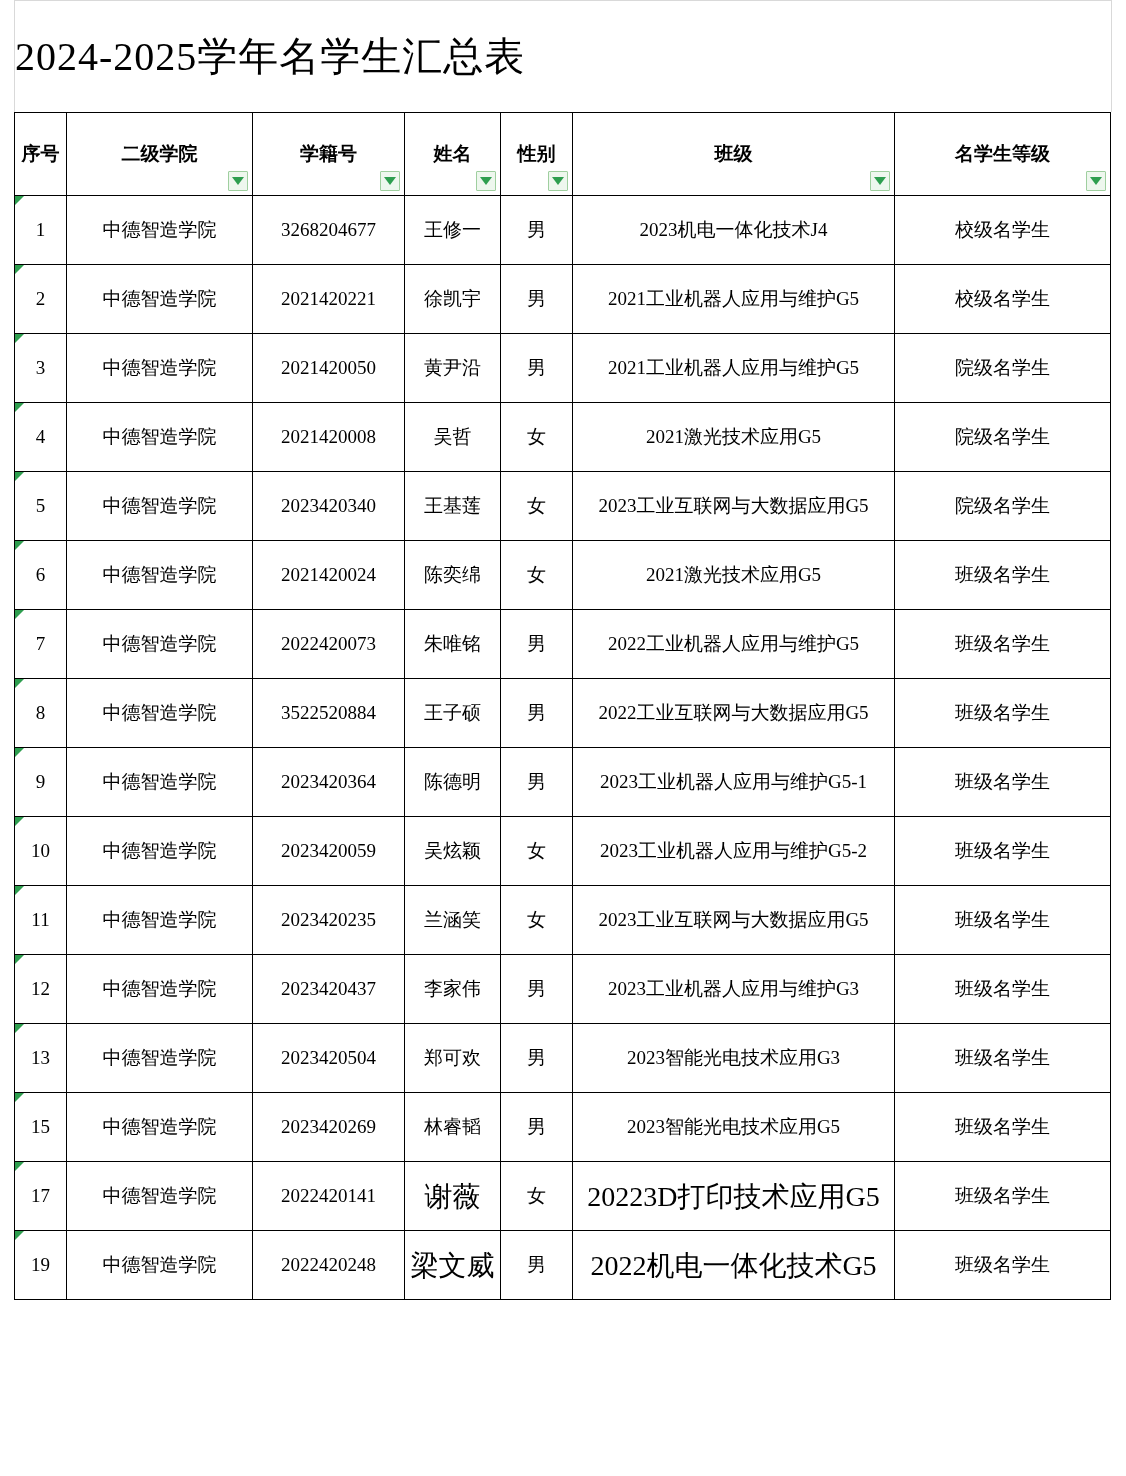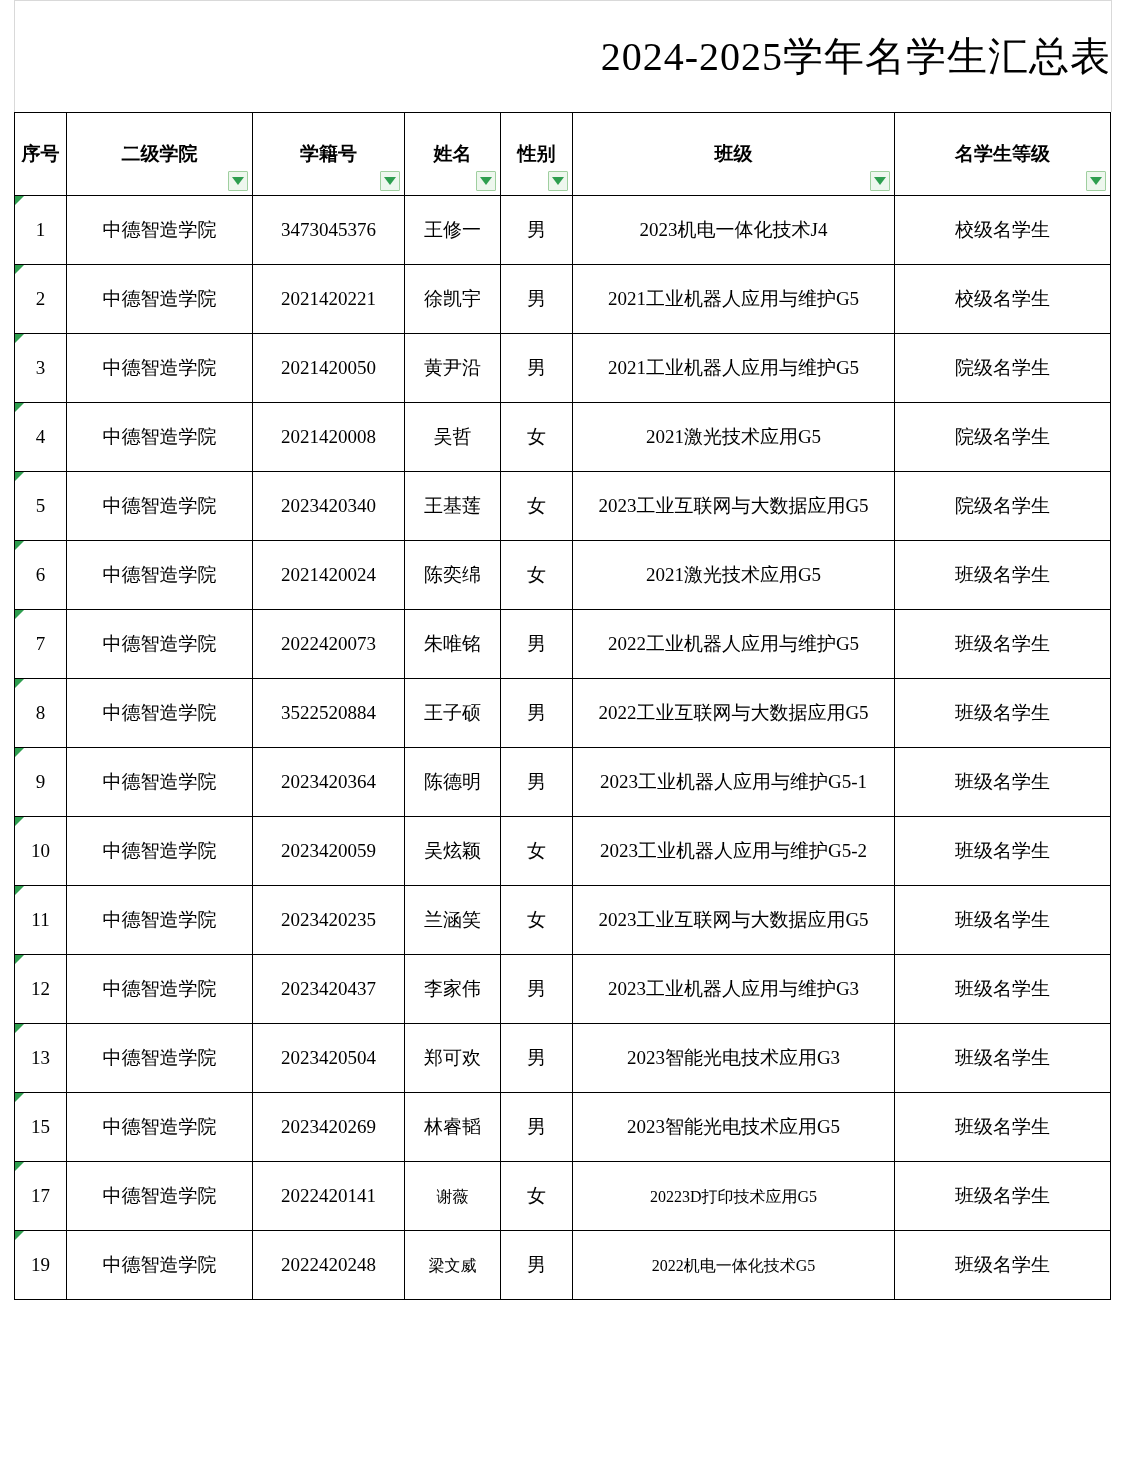--- a/index.html
+++ b/index.html
@@ -15,21 +15,21 @@
   }
   .sheet {
     width: 1126px;
     box-sizing: border-box;
     padding: 0;
   }
   .title-row {
     height: 112px;
     display: flex;
     align-items: center;
-    justify-content: flex-end;
+    justify-content: flex-start;
     border-left: 1px solid #d9d9d9;
     border-right: 1px solid #d9d9d9;
     border-top: 1px solid #d9d9d9;
     margin: 0 14px 0 14px;
     box-sizing: border-box;
   }
   .title-text {
     font-size: 40px;
     letter-spacing: 1px;
     font-weight: 400;
@@ -94,21 +94,21 @@
   .corner {
     position: absolute;
     left: 0;
     top: 0;
     width: 0;
     height: 0;
     border-top: 9px solid #2e9e4f;
     border-right: 9px solid transparent;
   }
   .big-cell {
-    font-size: 16px;
+    font-size: 28px;
   }
 </style>
 </head>
 <body>
 
 <div class="sheet">
 
   <div class="title-row">
     <div class="title-text">2024-2025学年名学生汇总表</div>
   </div>
@@ -175,21 +175,21 @@
                 <polygon points="0,0 12,0 6,8" fill="#2e9e4f"></polygon>
               </svg>
           </span>
         </th>
       </tr>
     </thead>
     <tbody>
         <tr>
           <td><span class="corner"></span><span>1</span></td>
           <td><span>中德智造学院</span></td>
-          <td><span>3473045376</span></td>
+          <td><span>3268204677</span></td>
           <td><span>王修一</span></td>
           <td><span>男</span></td>
           <td><span>2023机电一体化技术J4</span></td>
           <td><span>校级名学生</span></td>
         </tr>
         <tr>
           <td><span class="corner"></span><span>2</span></td>
           <td><span>中德智造学院</span></td>
           <td><span>2021420221</span></td>
           <td><span>徐凯宇</span></td>

